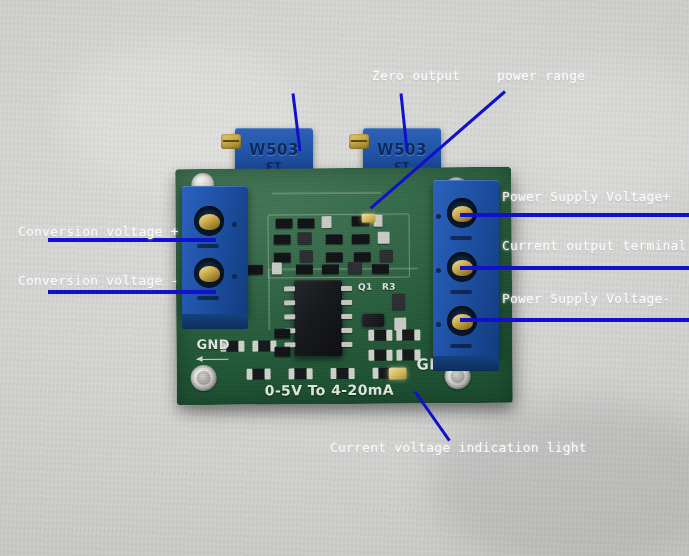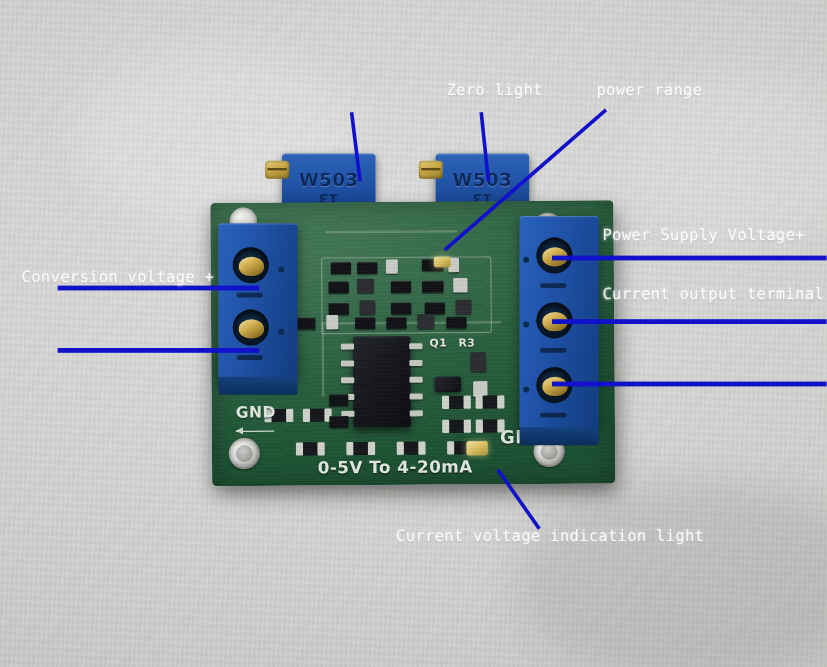--- a/index.html
+++ b/index.html
@@ -353,23 +353,25 @@
   <div class="lead lead-h" style="left:48px;top:290px;width:168px;"></div>
 
   <div class="lead lead-h" style="left:460px;top:213px;width:229px;"></div>
 
   <div class="lead lead-h" style="left:460px;top:266px;width:229px;"></div>
 
   <div class="lead lead-h" style="left:460px;top:318px;width:229px;"></div>
 
   <div class="lead lead-d" style="left:415px;top:390px;width:60px;transform:rotate(55deg);"></div>
 
-  <div class="callout" style="left:372px;top:68px;">Zero light</div>
+  <div class="callout" style="left:372px;top:68px;">Zero output</div>
   <div class="callout" style="left:497px;top:68px;">power range</div>
 
   <div class="callout" style="left:18px;top:224px;">Conversion voltage +</div>
+  <div class="callout" style="left:18px;top:273px;">Conversion voltage -</div>
 
   <div class="callout" style="left:502px;top:189px;">Power Supply Voltage+</div>
   <div class="callout" style="left:502px;top:238px;">Current output terminal</div>
+  <div class="callout" style="left:502px;top:291px;">Power Supply Voltage-</div>
 
   <div class="callout" style="left:330px;top:440px;">Current voltage indication light</div>
 
 </div>
 
 </body></html>

